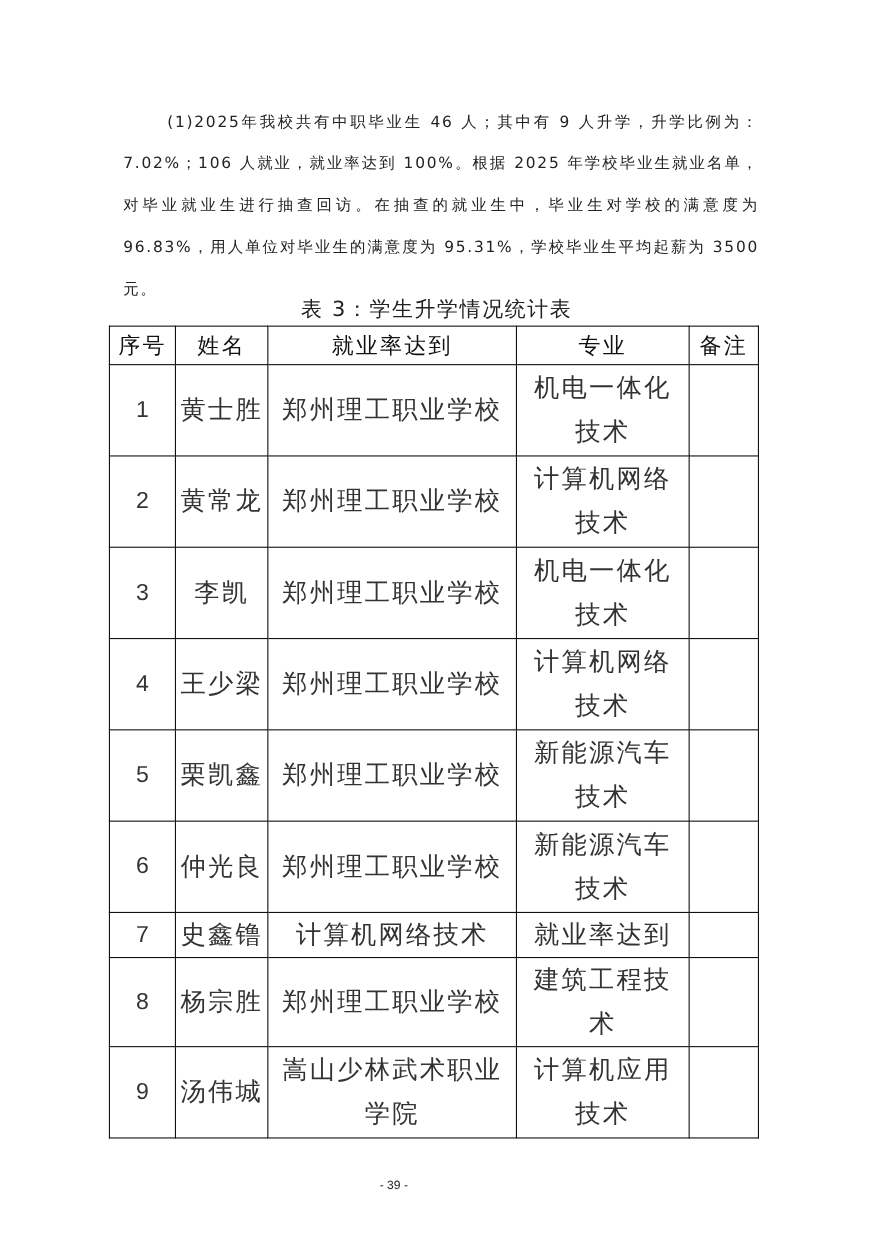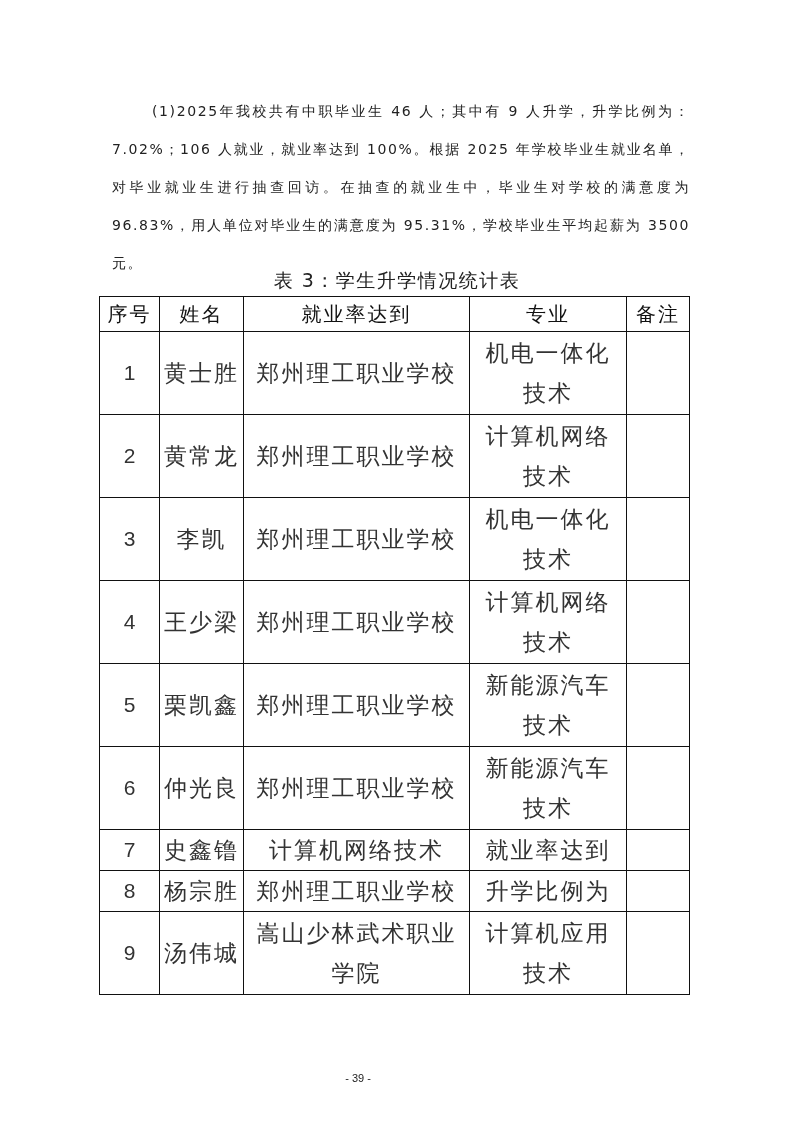--- a/index.html
+++ b/index.html
@@ -93,21 +93,21 @@
       <td class="num">7</td>
       <td>史鑫镥</td>
       <td>计算机网络技术</td>
       <td>就业率达到</td>
       <td></td>
     </tr>
     <tr class="short">
       <td class="num">8</td>
       <td>杨宗胜</td>
       <td>郑州理工职业学校</td>
-      <td>升学比例为</td>
+      <td>建筑工程技术</td>
       <td></td>
     </tr>
     <tr class="tall">
       <td class="num">9</td>
       <td>汤伟城</td>
       <td>嵩山少林武术职业学院</td>
       <td>计算机应用技术</td>
       <td></td>
     </tr>
   </tbody>

